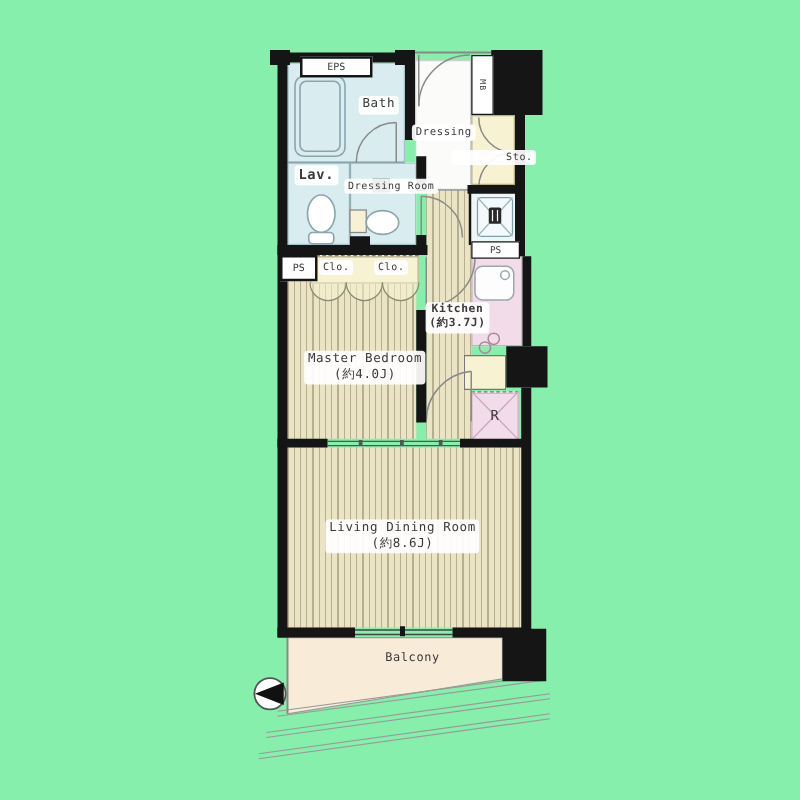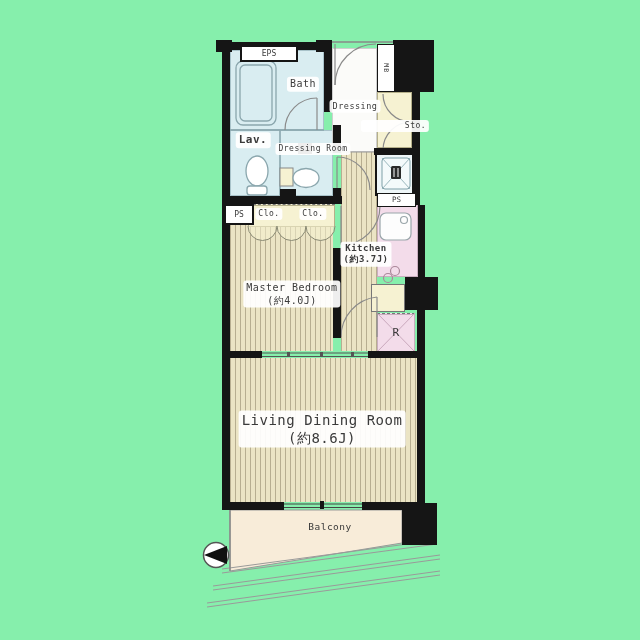--- a/index.html
+++ b/index.html
@@ -190,20 +190,20 @@
     <div>(約4.0J)</div>
   </div>
 
   <div class="pill" style="left:366px;top:254px;font-size:9px;font-weight:bold;">
     <div>Kitchen</div>
     <div>(約3.7J)</div>
   </div>
 
   <div class="pill" style="left:396px;top:333px;font-size:11px;background:transparent;">R</div>
 
-  <div class="pill" style="left:322px;top:429px;font-size:14px;">
+  <div class="pill" style="left:322px;top:429px;font-size:10px;">
     <div>Living Dining Room</div>
     <div>(約8.6J)</div>
   </div>
 
   <div class="pill" style="left:318px;top:527px;font-size:9.5px;background:transparent;margin-left:12px;">Balcony</div>
 
 </div>
 
 </body></html>

